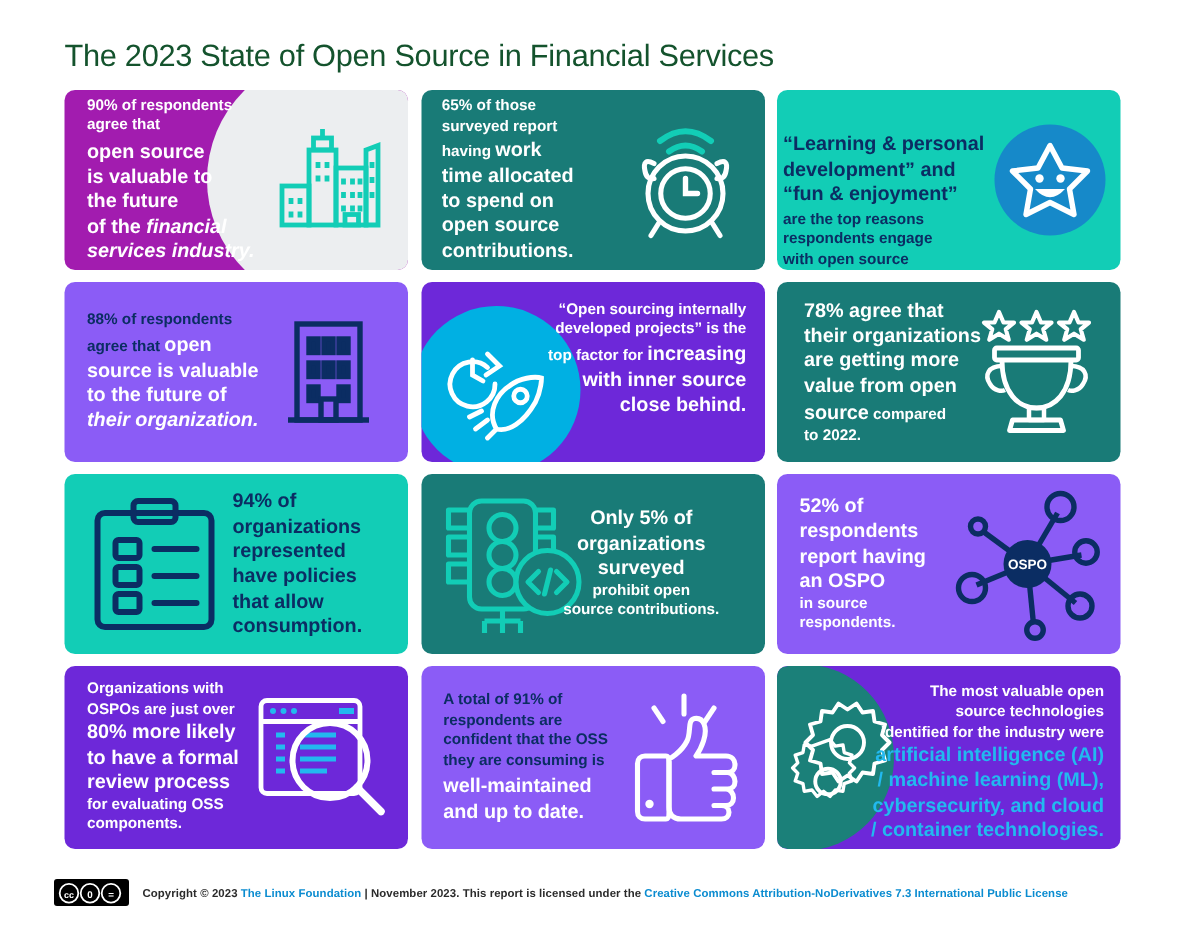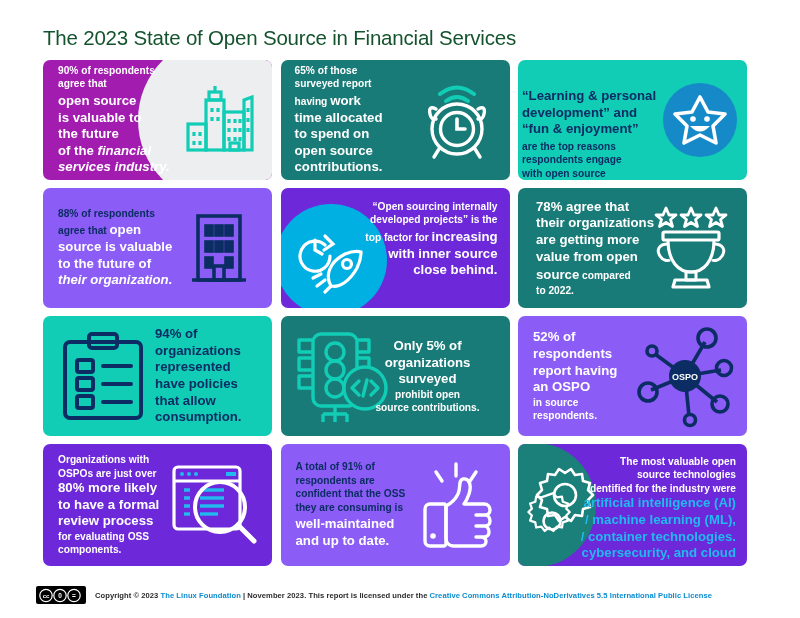--- a/index.html
+++ b/index.html
@@ -466,36 +466,36 @@
           <path d="M26 42 L30 47 L36 46 L37 52 L43 54 L41 60 L45 64 L41 68 L43 74 L37 76 L36 82 L30 81 L26 86 L21 82 L16 86 L12 81 L6 82 L5 76 L-1 74 L1 68 L-3 64 L1 60 L-1 54 L5 52 L6 46 L12 47 Z" transform="translate(5,-8) scale(0.86)"></path>
           <circle cx="26" cy="56" r="8.5"></circle>
         </svg>
       </div>
       <div class="txt">
         <div class="sm t-white">The most valuable open</div>
         <div class="sm t-white">source technologies</div>
         <div class="sm t-white">identified for the industry were</div>
         <div class="lg hl-cyan">artificial intelligence (AI)</div>
         <div class="lg hl-cyan">/ machine learning (ML),</div>
+        <div class="lg hl-cyan">cybersecurity, and cloud</div>
         <div class="lg hl-cyan">/ container technologies.</div>
-        <div class="lg hl-cyan">cybersecurity, and cloud</div>
       </div>
     </div>
 
   </div>
 
   <div class="footer">
     <div class="ccbadge">
       <svg width="46" height="15" viewBox="0 0 46 15">
         <circle cx="8" cy="7.5" r="6.2" fill="none" stroke="#ffffff" stroke-width="1.2"></circle>
         <text x="8" y="10.4" font-family="Liberation Sans, sans-serif" font-size="6" font-weight="bold" fill="#ffffff" text-anchor="middle">cc</text>
         <circle cx="22" cy="7.5" r="6.2" fill="none" stroke="#ffffff" stroke-width="1.2"></circle>
         <text x="22" y="10.4" font-family="Liberation Sans, sans-serif" font-size="6.5" font-weight="bold" fill="#ffffff" text-anchor="middle">0</text>
         <circle cx="36" cy="7.5" r="6.2" fill="none" stroke="#ffffff" stroke-width="1.2"></circle>
         <text x="36" y="10.4" font-family="Liberation Sans, sans-serif" font-size="6.5" font-weight="bold" fill="#ffffff" text-anchor="middle">=</text>
       </svg>
     </div>
     <div class="footer-text">
-      <span>Copyright © 2023 </span><span class="lnk">The Linux Foundation</span><span> | November 2023. This report is licensed under the </span><span class="lnk">Creative Commons Attribution-NoDerivatives 5.5 International Public License</span>
+      <span>Copyright © 2023 </span><span class="lnk">The Linux Foundation</span><span> | November 2023. This report is licensed under the </span><span class="lnk">Creative Commons Attribution-NoDerivatives 7.3 International Public License</span>
     </div>
   </div>
 
 </div>
 
 </body></html>

